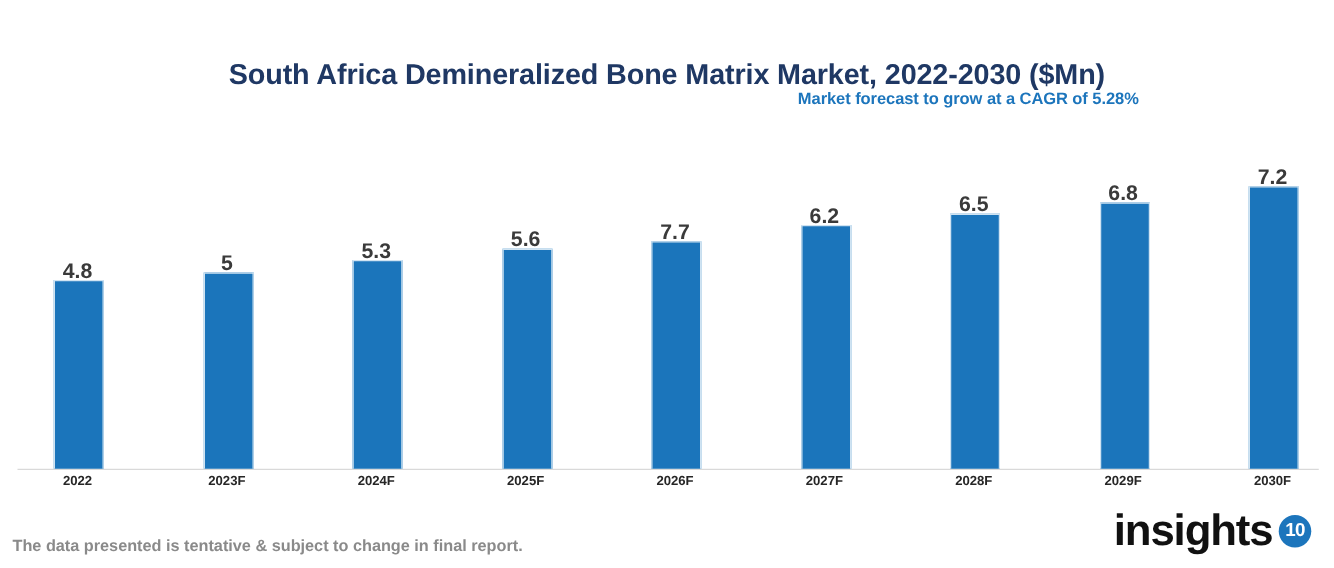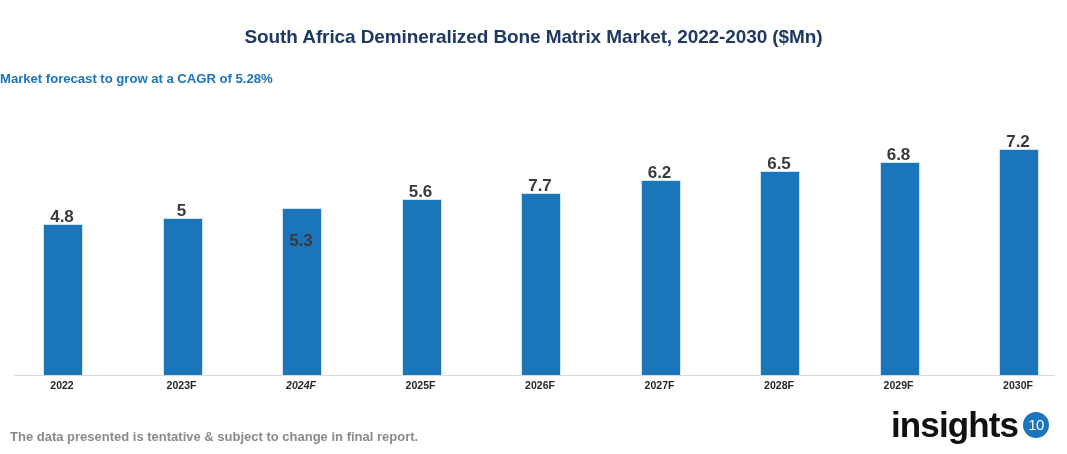--- a/index.html
+++ b/index.html
@@ -16,36 +16,36 @@
     position: relative;
     width: 1067px;
     height: 454px;
     background: #ffffff;
     overflow: hidden;
   }
 
   
   .title {
     position: absolute;
-    top: 26px;
+    top: 46px;
     left: 0;
     width: 1067px;
     text-align: center;
-    font-size: 19px;
+    font-size: 23px;
     font-weight: bold;
     color: #1f3864;
     letter-spacing: -0.1px;
     white-space: nowrap;
   }
   .subtitle {
     position: absolute;
     top: 71px;
     left: 0;
     width: 911px;
-    text-align: left;
+    text-align: right;
     font-size: 13.2px;
     font-weight: bold;
     color: #1c75bc;
     letter-spacing: -0.05px;
     white-space: nowrap;
   }
 
   
   #plot {
     position: absolute;
@@ -131,21 +131,21 @@
     letter-spacing: -0.9px;
     line-height: 1;
   }
   .logo-badge {
     width: 26px;
     height: 26px;
     border-radius: 50%;
     background: #1c75bc;
     color: #ffffff;
     font-size: 15px;
-    font-weight: normal;
+    font-weight: bold;
     display: flex;
     align-items: center;
     justify-content: center;
     letter-spacing: -0.6px;
   }
 </style>
 </head>
 <body>
 
 <div id="page">
@@ -161,22 +161,22 @@
         <div class="bar-value" style="top: 207px; color: rgb(58, 58, 58);">4.8</div>
         <div class="cat-label" style="color: rgb(38, 38, 38);">2022</div>
       </div>
       <div class="bar-group" style="left: 122.5px;">
         <div class="bar" style="height: 156.25px; background: rgb(27, 117, 187);"></div>
         <div class="bar-value" style="top: 200.75px; color: rgb(58, 58, 58);">5</div>
         <div class="cat-label" style="color: rgb(38, 38, 38);">2023F</div>
       </div>
       <div class="bar-group" style="left: 242px;">
         <div class="bar" style="height: 165.625px; background: rgb(27, 117, 187);"></div>
-        <div class="bar-value" style="top: 191.375px; color: rgb(58, 58, 58); margin-top: 40px;">5.3</div>
-        <div class="cat-label" style="color: rgb(38, 38, 38); font-style: italic;">2024F</div>
+        <div class="bar-value" style="top: 191.375px; color: rgb(58, 58, 58);">5.3</div>
+        <div class="cat-label" style="color: rgb(38, 38, 38);">2024F</div>
       </div>
       <div class="bar-group" style="left: 361.5px;">
         <div class="bar" style="height: 175px; background: rgb(27, 117, 187);"></div>
         <div class="bar-value" style="top: 182px; color: rgb(58, 58, 58); text-align: center;">5.6</div>
         <div class="cat-label" style="color: rgb(38, 38, 38);">2025F</div>
       </div>
       <div class="bar-group" style="left: 481px;">
         <div class="bar" style="height: 181.25px; background: rgb(27, 117, 187);"></div>
         <div class="bar-value" style="top: 175.75px; color: rgb(58, 58, 58);">7.7</div>
         <div class="cat-label" style="color: rgb(38, 38, 38);">2026F</div>

